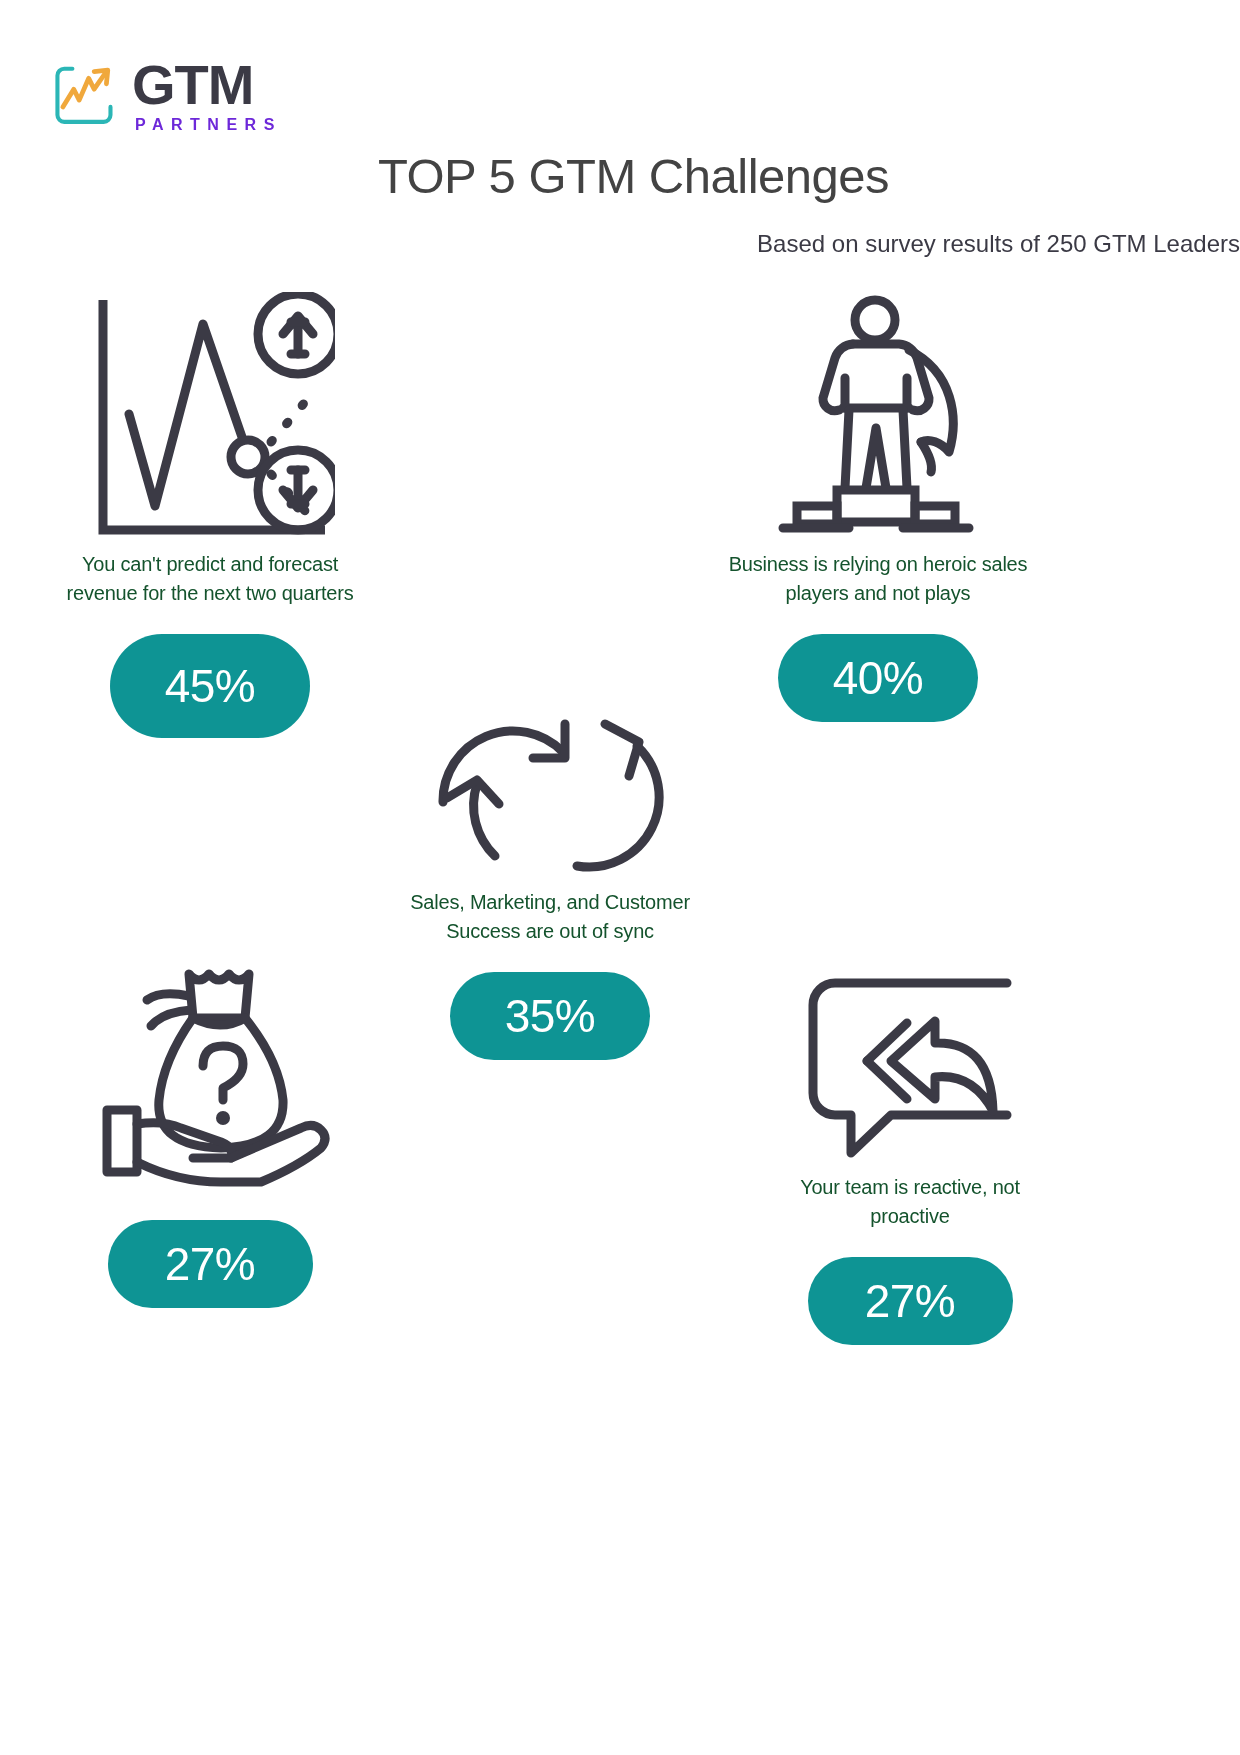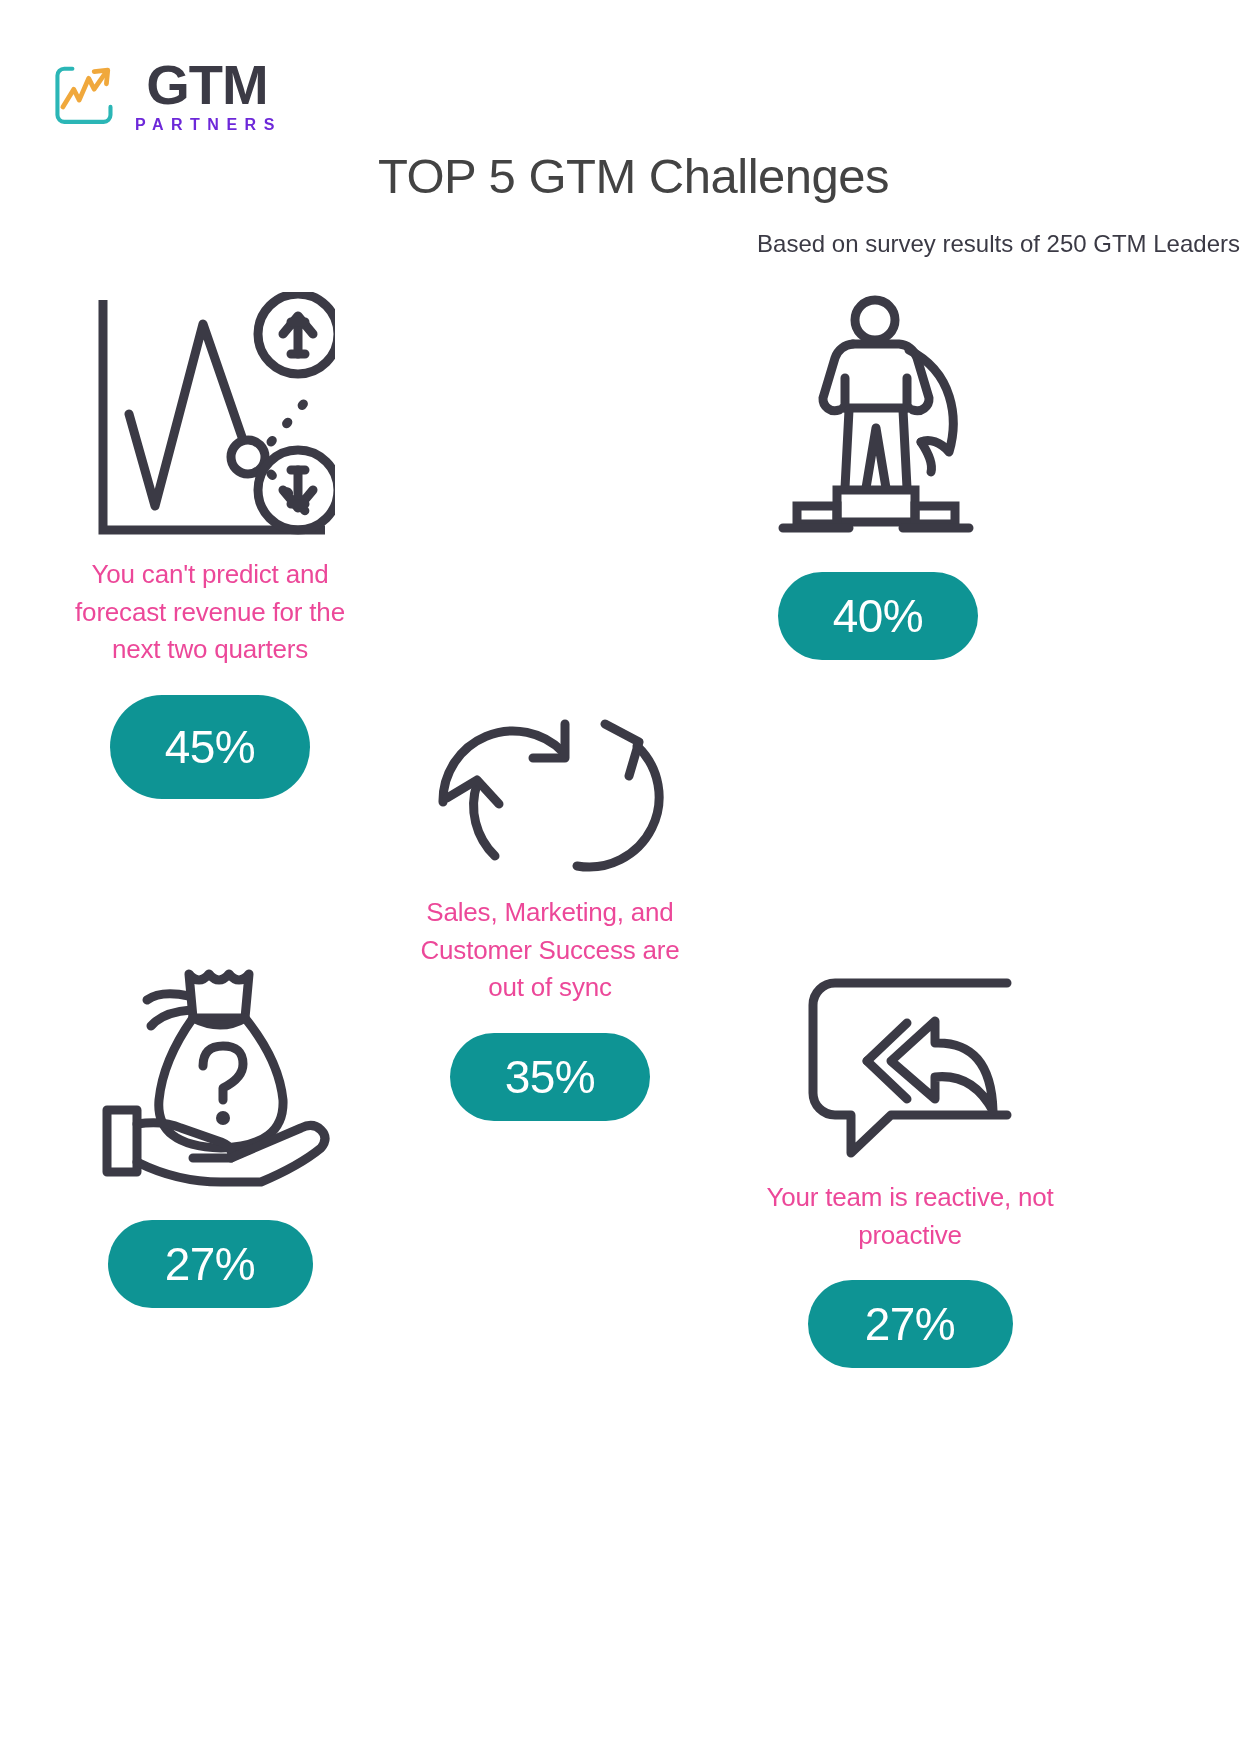--- a/index.html
+++ b/index.html
@@ -17,21 +17,20 @@
   }
 
   
   .logo {
     position: absolute;
     left: 52px;
     top: 58px;
     display: flex;
     align-items: center;
     gap: 12px;
-    text-align: center;
   }
   .logo-mark {
     width: 68px;
     height: 68px;
     flex: 0 0 auto;
   }
   .logo-words {
     display: flex;
     flex-direction: column;
     justify-content: center;
@@ -82,24 +81,24 @@
     position: absolute;
     display: flex;
     flex-direction: column;
     align-items: center;
   }
   .card-icon {
     display: block;
   }
   .card-text {
     text-align: center;
-    font-size: 26px;
+    font-size: 20px;
     line-height: 1.45;
-    color: #ec4899;
-    margin-top: 10px;
+    color: #14532d;
+    margin-top: 4px;
     letter-spacing: -0.2px;
   }
   .pill {
     margin-top: 26px;
     background: #0e9494;
     border-radius: 60px;
     color: #ffffff;
     display: flex;
     align-items: center;
     justify-content: center;
@@ -189,20 +188,21 @@
       <path class="stroke" d="M96 118 L92 196 M150 118 L154 196"></path>
       <path class="stroke" d="M123 136 L113 196 M123 136 L133 196"></path>
       <path class="stroke" d="M156 58 C200 80 206 126 196 160 C188 150 176 146 168 150"></path>
       <path class="stroke" d="M168 150 C176 162 180 172 178 180"></path>
       <path class="stroke-sq" d="M84 198 H162 V230 H84 Z"></path>
       <path class="stroke-sq" d="M44 214 H84 V232 H44 Z"></path>
       <path class="stroke-sq" d="M162 214 H202 V232 H162 Z"></path>
       <path class="stroke" d="M30 236 H96 M150 236 H216"></path>
     </svg>
   </span>
+  <div class="card-text">Business is relying on heroic sales players and not plays</div>
   <div class="pill">40%</div>
 </div>
 
 <div class="card" id="card-sync">
   <span class="card-icon">
     <svg viewBox="0 0 250 200" width="250" height="200" aria-hidden="true">
       <path class="stroke" d="M18 122 A70 70 0 0 1 138 72"></path>
       <path class="stroke" d="M108 78 H140 V44"></path>
       <path class="stroke" d="M70 176 A70 70 0 0 1 52 104"></path>
       <path class="stroke" d="M22 118 L52 100 L74 124"></path>

